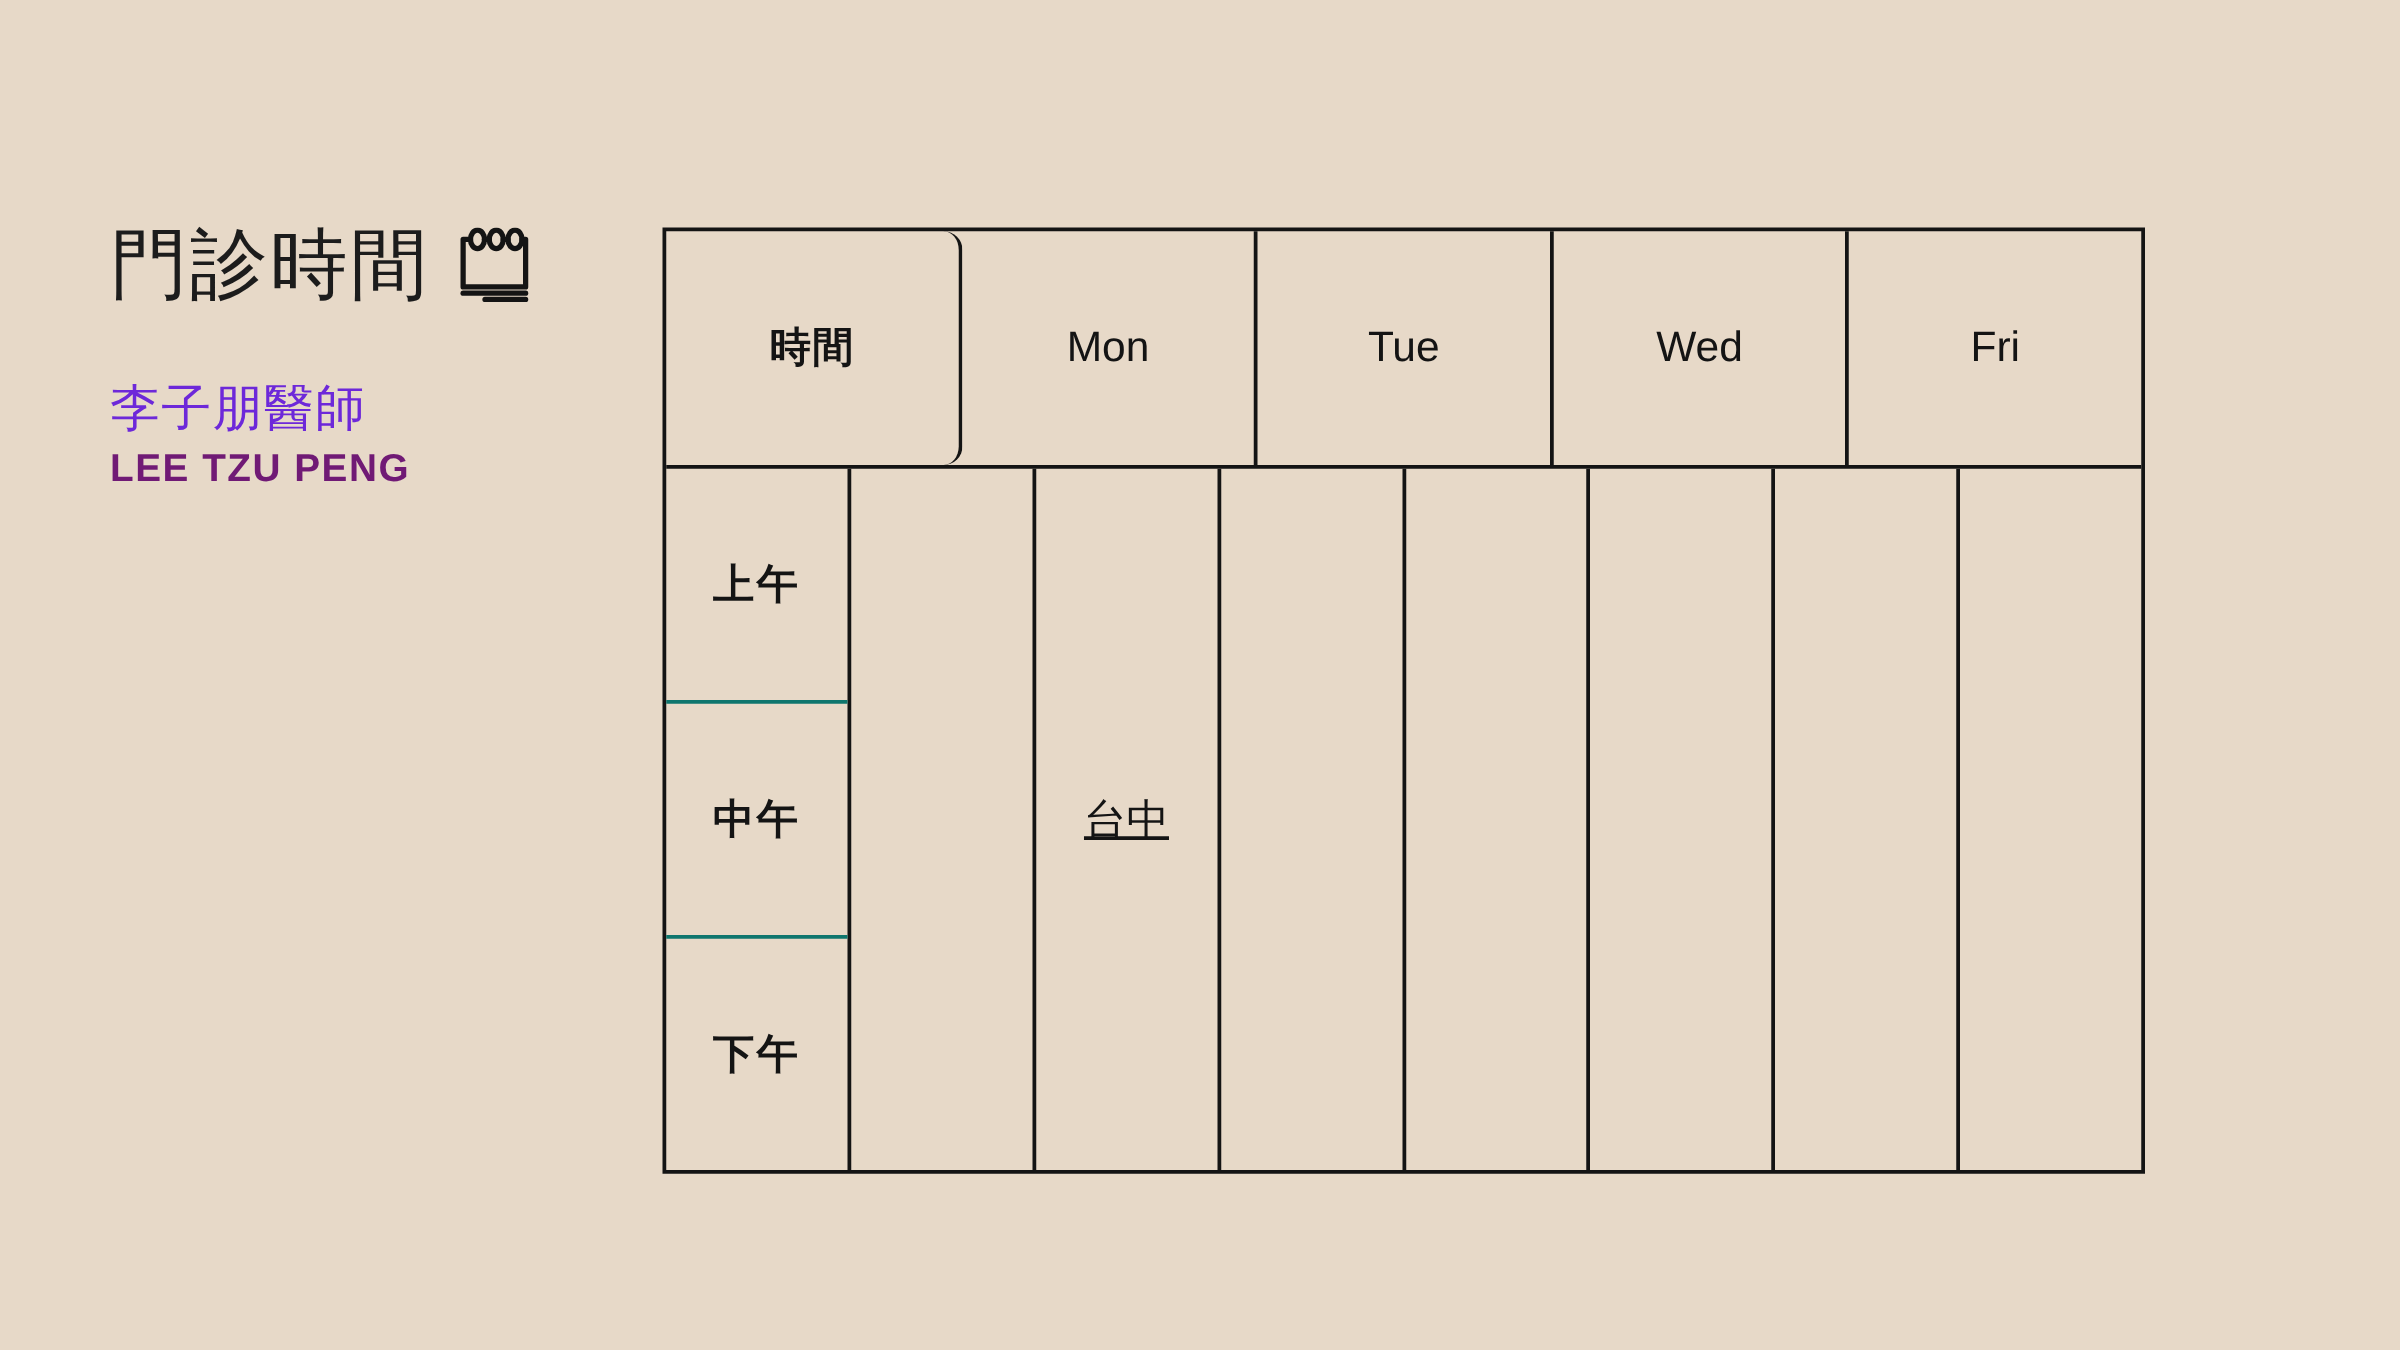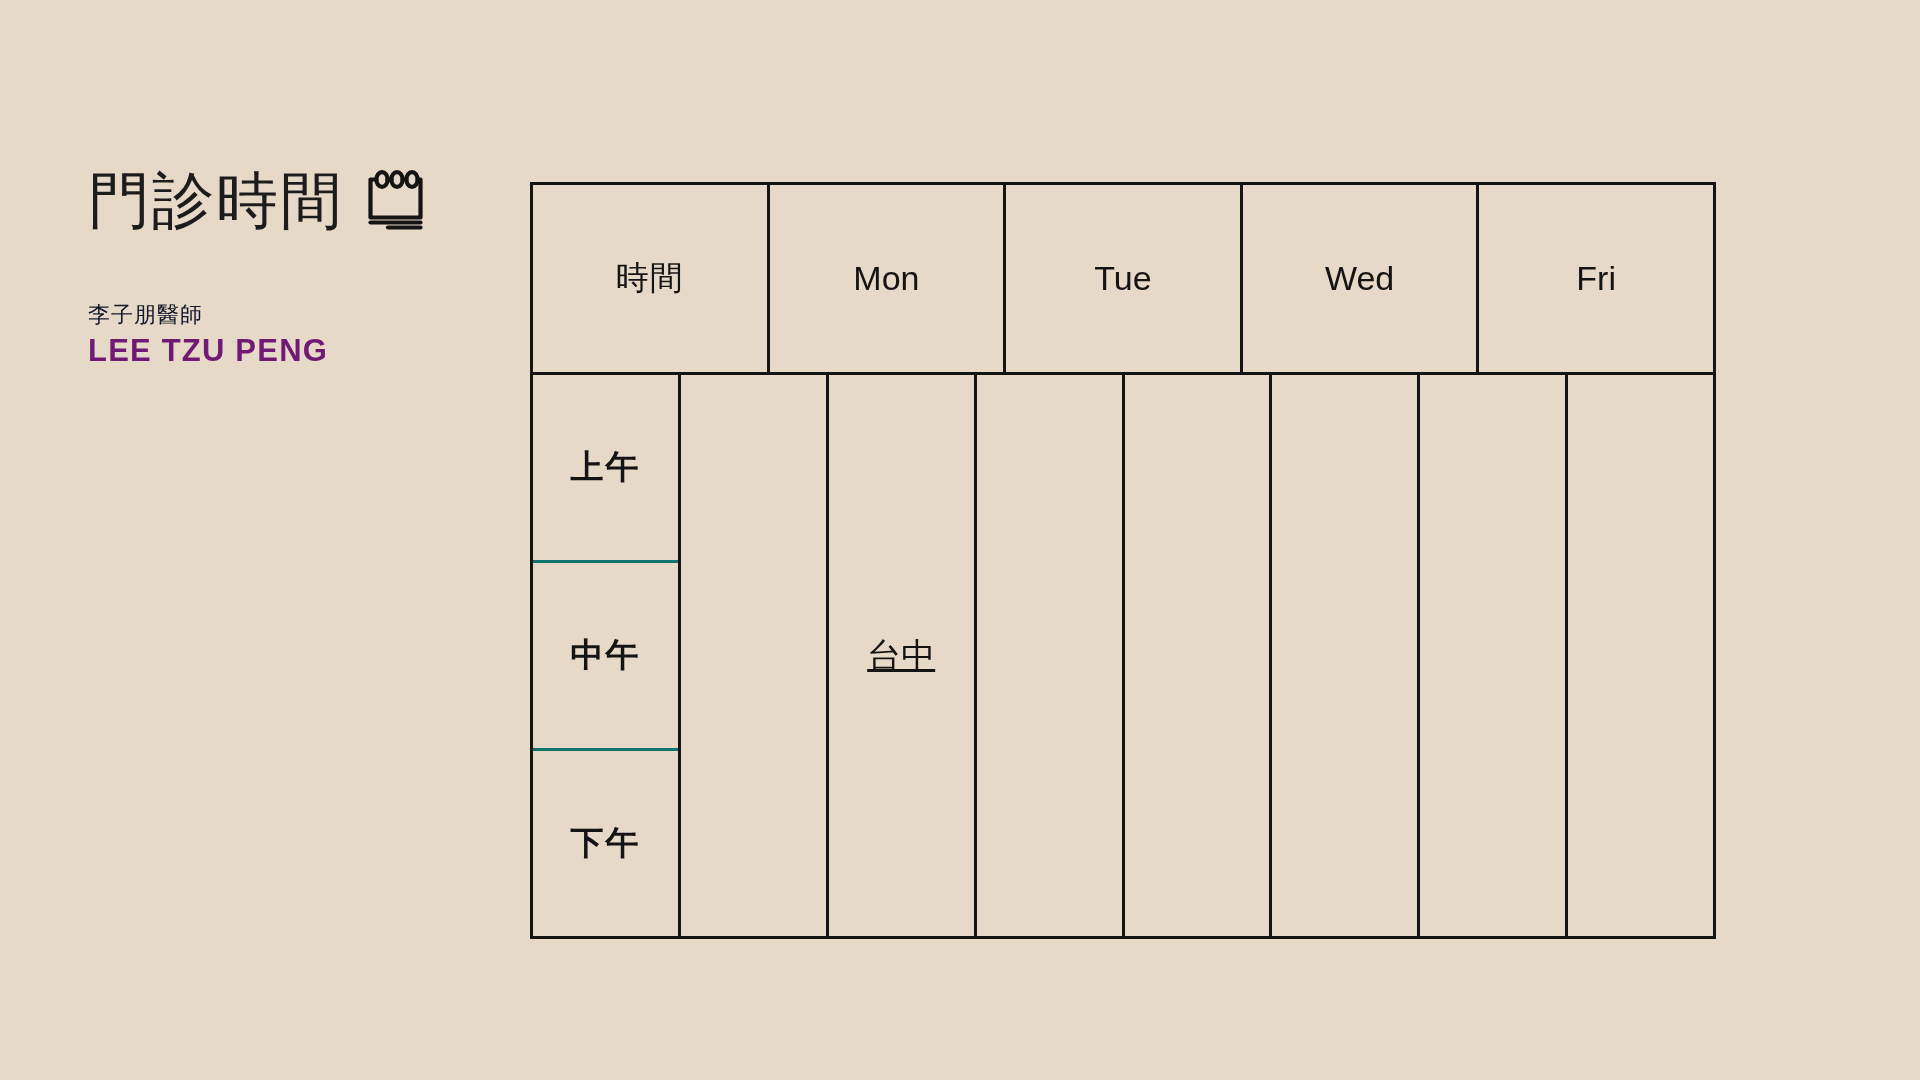--- a/index.html
+++ b/index.html
@@ -19,20 +19,21 @@
   
   #left-panel {
     position: absolute;
     left: 88px;
     top: 170px;
     width: 420px;
   }
 
   #title-row {
     display: flex;
+    align-items: center;
     gap: 20px;
     height: 86px;
   }
 
   #page-title {
     font-size: 62px;
     font-weight: 400;
     letter-spacing: 2px;
     line-height: 1;
     color: #1c1c1c;
@@ -45,24 +46,24 @@
     flex: 0 0 auto;
     display: block;
   }
 
   #doctor-block {
     margin-top: 44px;
     line-height: 1.36;
   }
 
   #doctor-name-zh {
-    font-size: 22px;
+    font-size: 40px;
     font-weight: 400;
     letter-spacing: 1px;
-    color: #0f172a;
+    color: #6d28d9;
     white-space: nowrap;
   }
 
   #doctor-name-en {
     font-size: 31px;
     font-weight: 700;
     letter-spacing: 1.2px;
     color: #701a75;
     white-space: nowrap;
   }
@@ -114,23 +115,24 @@
     font-size: 34px;
     font-weight: 400;
     color: #141414;
     box-sizing: border-box;
     border-right: 3px solid #141414;
   }
   .header-cell:last-child {
     border-right: none;
   }
   .header-cell.time-head {
-    font-weight: 400;
+    font-weight: 700;
     font-size: 33px;
     letter-spacing: 1px;
+    border-radius: 15px;
   }
 
   
   .time-col .slot-label {
     flex: 1 1 0;
     display: flex;
     align-items: center;
     justify-content: center;
     font-size: 33px;
     font-weight: 700;

